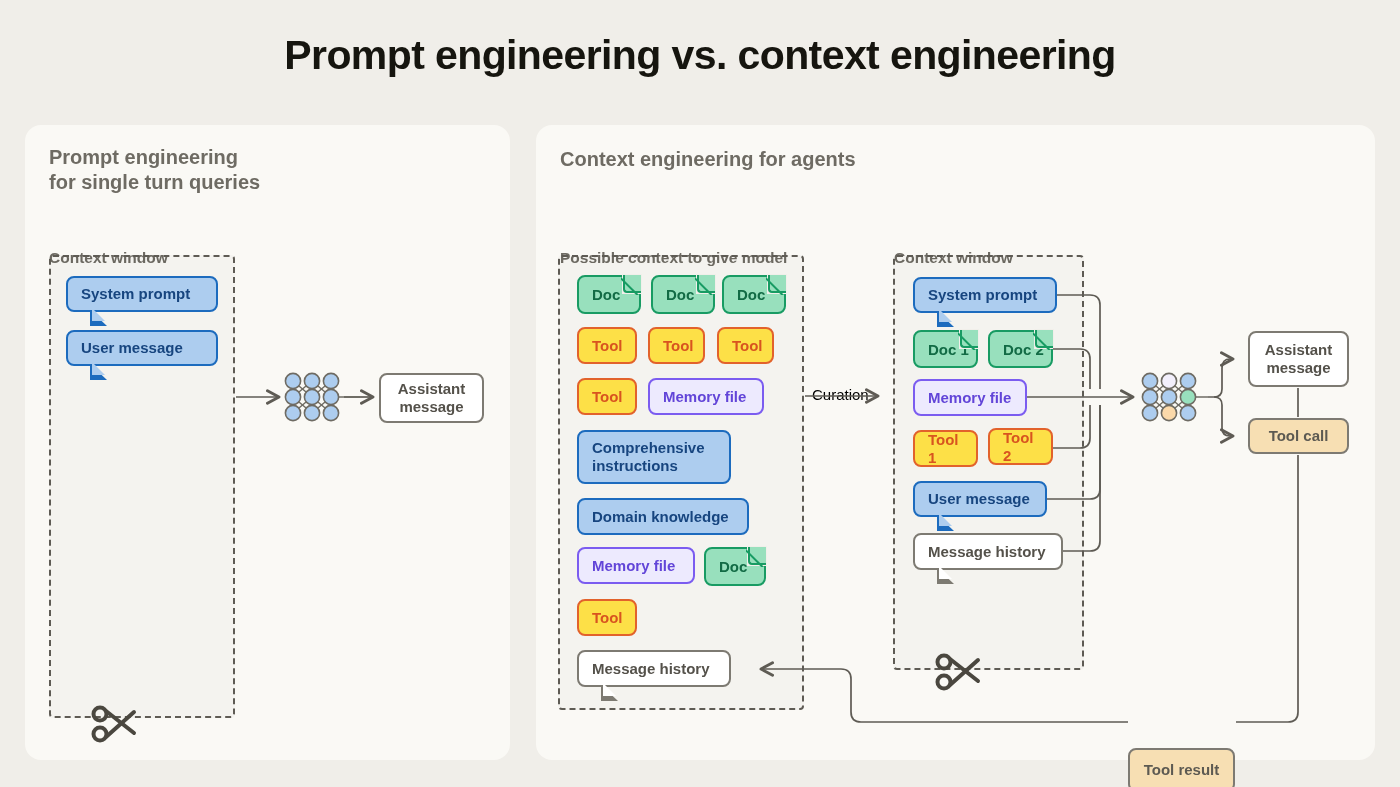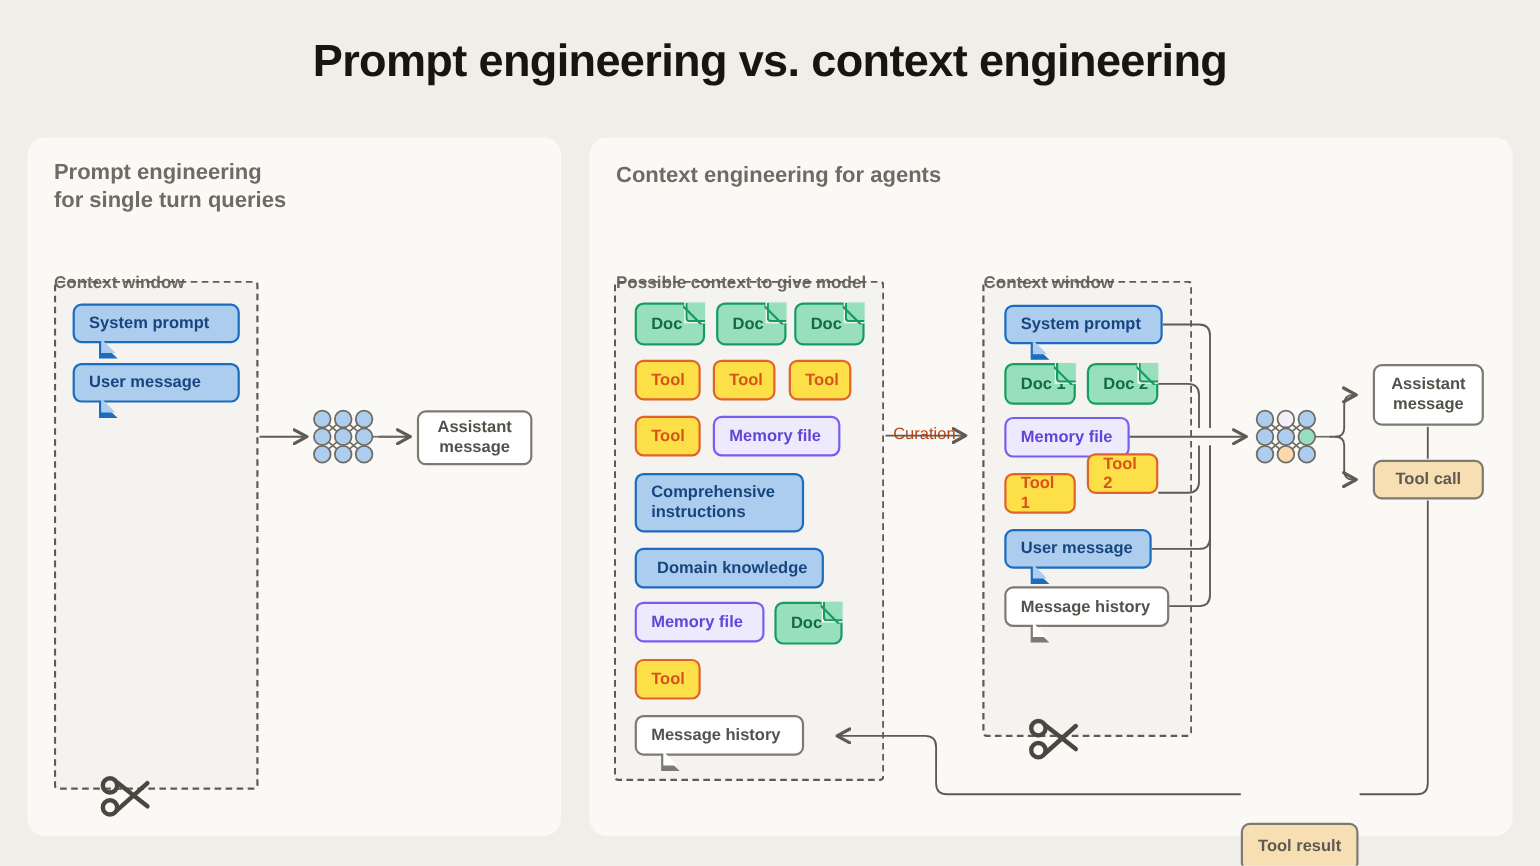--- a/index.html
+++ b/index.html
@@ -183,21 +183,21 @@
   <div class="card" id="card-right"></div>
 
   <div class="card-heading" style="left:560px; top:147px; width:600px;">Context engineering for agents</div>
 
   <div class="col-label" style="left:560px; top:225px;">Possible context to give model</div>
   <div class="col-label" style="left:894px; top:225px;">Context window</div>
 
   <div class="ctxwin" style="left:558px; top:255px; width:246px; height:455px;"></div>
   <div class="ctxwin" style="left:893px; top:255px; width:191px; height:415px;"></div>
 
-  <div class="col-label" style="left:812px; top:362px; font-weight:400; font-size:15px; color:#c2410c;">Curation</div>
+  <div class="col-label" style="left:812px; top:362px; font-weight:400; font-size:15px; color:#000000;">Curation</div>
 
   <div class="doc" style="left:577px; top:275px; width:64px; height:39px;">
     <div class="body">
         <span>Doc</span>
       </div>
     <div class="fold-mask"></div>
     <div class="fold"></div>
     <div class="fold-edge"></div>
   </div>
   <div class="doc" style="left:651px; top:275px; width:64px; height:39px;">
@@ -226,21 +226,21 @@
   <div class="chip t-orange" style="left:577px; top:378px; width:60px; height:37px;">
     <span>Tool</span></div>
 
   <div class="chip t-purple" style="left:648px; top:378px; width:116px; height:37px;">
     <span>Memory file</span></div>
 
   <div class="chip t-blue" style="left:577px; top:430px; width:154px; height:54px;">
     <span>Comprehensive
 instructions</span></div>
 
-  <div class="chip t-blue" style="left:577px; top:498px; width:172px; height:37px;justify-content:flex-end;">
+  <div class="chip t-blue" style="left:577px; top:498px; width:172px; height:37px;">
     <span>Domain knowledge</span></div>
 
   <div class="chip t-purple" style="left:577px; top:547px; width:118px; height:37px;">
     <span>Memory file</span></div>
 
   <div class="doc" style="left:704px; top:547px; width:62px; height:39px;">
     <div class="body">
         <span>Doc</span>
       </div>
     <div class="fold-mask"></div>
@@ -278,21 +278,21 @@
     <div class="fold-mask"></div>
     <div class="fold"></div>
     <div class="fold-edge"></div>
   </div>
 
   <div class="chip t-purple" style="left:913px; top:379px; width:114px; height:37px;">
     <span>Memory file</span></div>
 
   <div class="chip t-orange" style="left:913px; top:430px; width:65px; height:37px;">
     <span>Tool 1</span></div>
-  <div class="chip t-orange" style="left:988px; top:412px; width:65px; height:37px;">
+  <div class="chip t-orange" style="left:988px; top:428px; width:65px; height:37px;">
     <span>Tool 2</span></div>
 
   <div class="chip bubble t-blue" style="left:913px; top:481px; width:134px; height:36px;">
     <span>User message</span>
     <span class="tail"></span>
     <span class="tail-in"></span>
   </div>
 
   <div class="chip bubble t-white" style="left:913px; top:533px; width:150px; height:37px;">
     <span>Message history</span>

